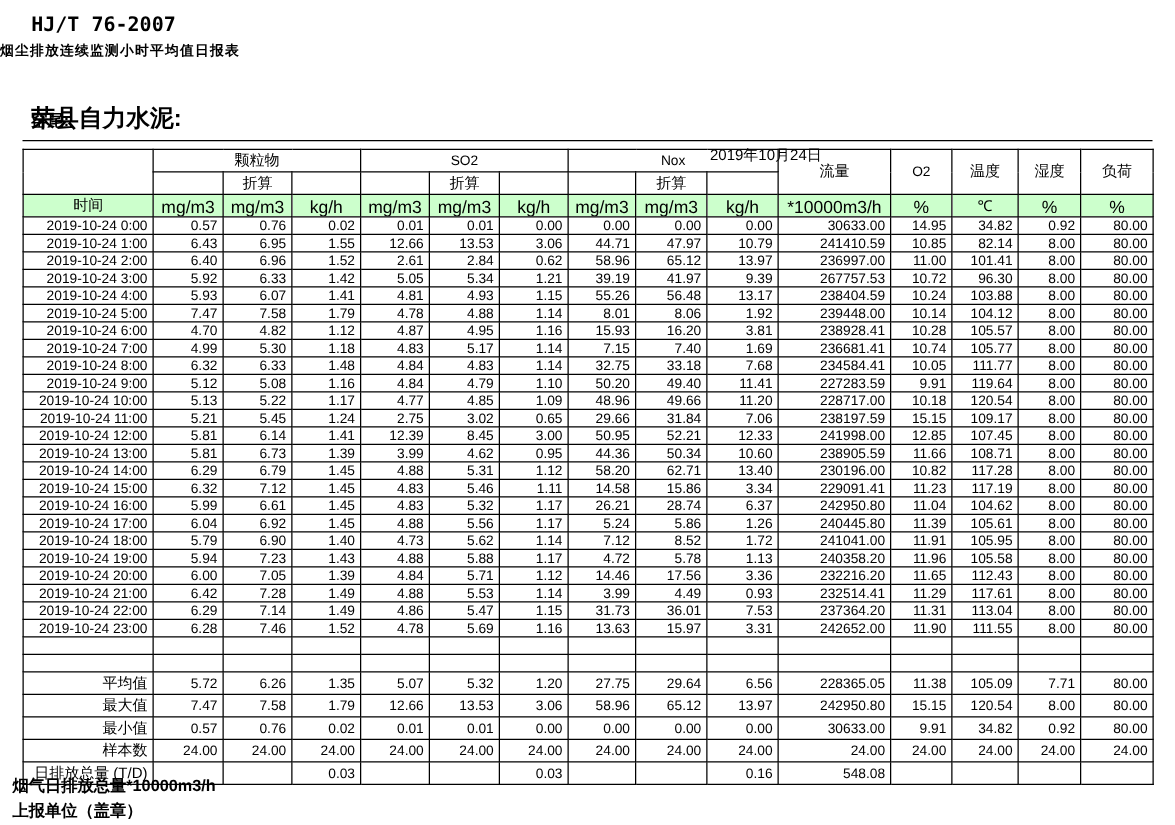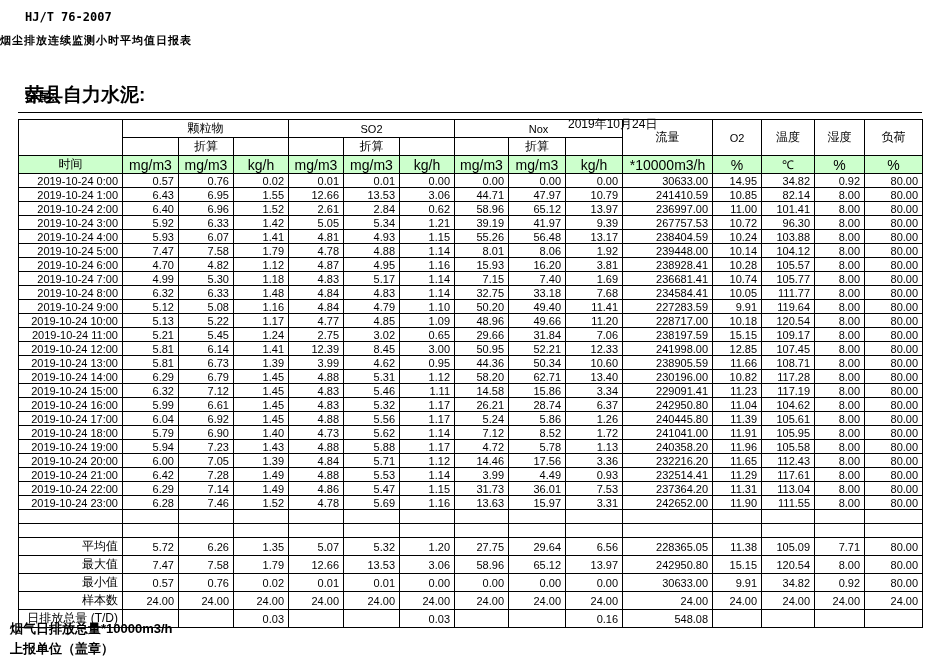--- a/index.html
+++ b/index.html
@@ -3,21 +3,21 @@
 <meta charset="utf-8">
 <style>
   * { margin:0; padding:0; box-sizing:border-box; }
   html, body {
     width:940px; height:660px; background:#ffffff; overflow:hidden;
     font-family:"Liberation Sans", sans-serif; color:#000;
   }
   body { position:relative; }
   .abs { position:absolute; }
 
-  #standard-no { left:25px; top:10px; font-size:12px; font-weight:bold; font-family:"DejaVu Sans Mono", monospace; }
+  #standard-no { left:25px; top:10px; font-size:16px; font-weight:bold; font-family:"DejaVu Sans Mono", monospace; }
   #page-title  { left:0; top:33px; width:690px; text-align:left; font-size:11px; font-weight:bold; letter-spacing:1px;font-family:Liberation Serif, serif; }
   #company-line{ left:25px; top:70px; font-size:19px; font-weight:bold;margin-top:12px; }
   #kiln-line   { left:25px; top:88px; font-size:13px; font-weight:bold; }
   #date-line   { left:568px; top:84px; font-size:12px;margin-top:32px; }
   #top-rule    { left:18px; top:112px; width:904px; height:1px; background:#000; }
 
   table#report-table {
     position:absolute; left:18px; top:119px; width:904px;
     border-collapse:collapse; table-layout:fixed; font-size:11px;
   }

